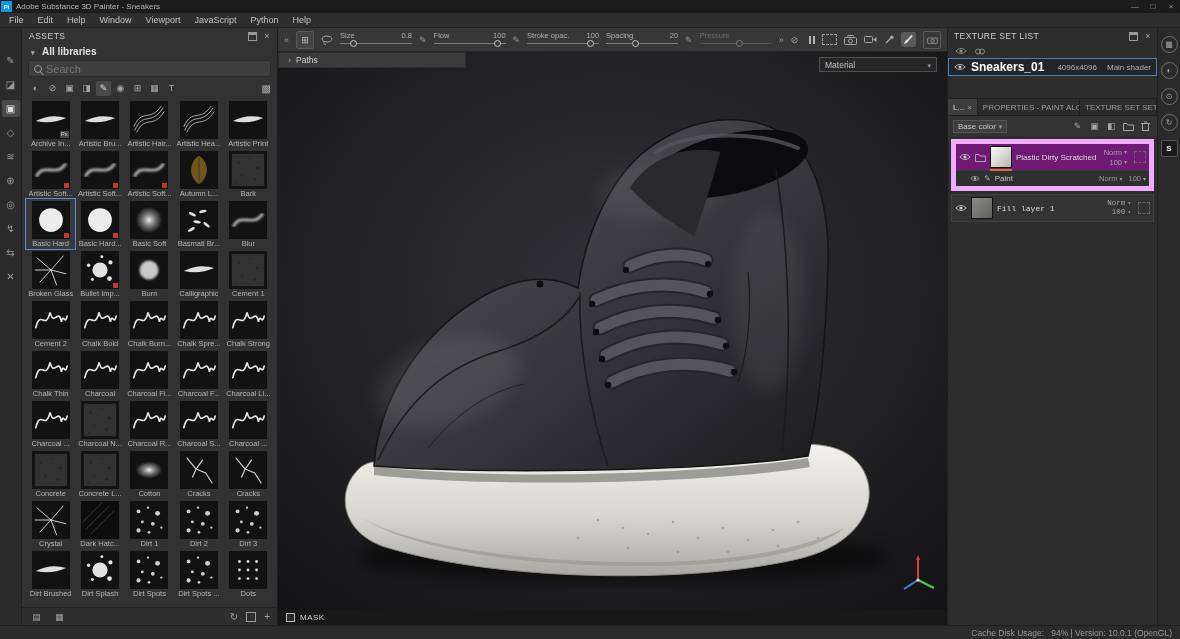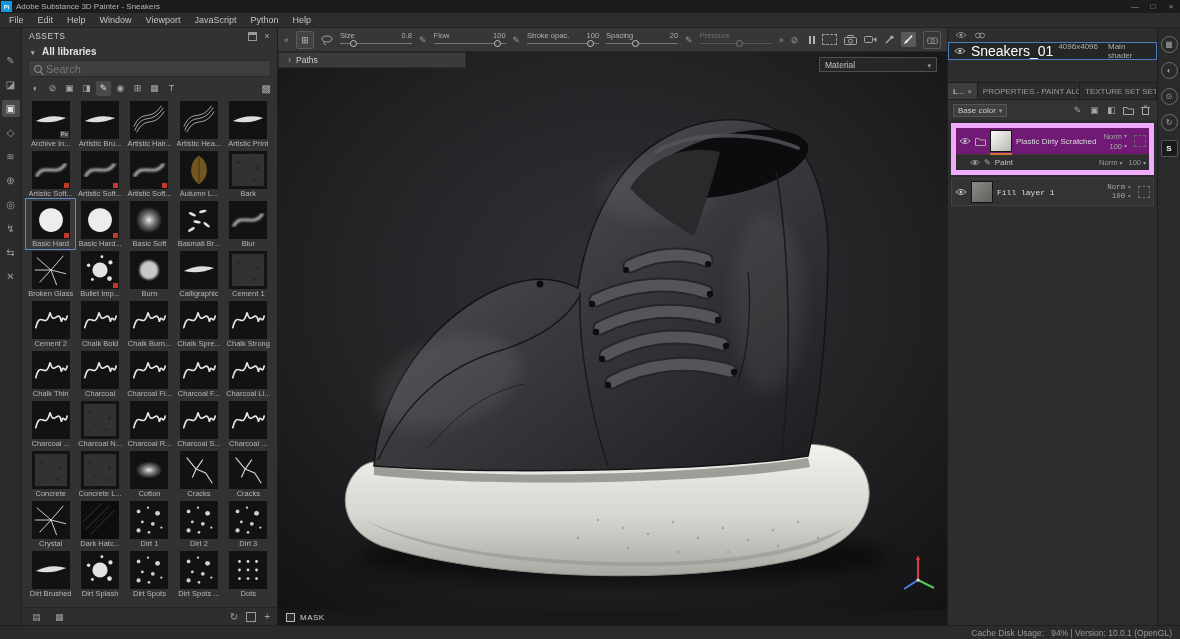--- a/index.html
+++ b/index.html
@@ -85,21 +85,21 @@
   .vp-3d{position:absolute;left:0;top:24px;right:0;bottom:15px;}
   .vp-3d svg{width:100%;height:100%;}
   .mask-bar{position:absolute;left:0;bottom:0;right:0;height:15px;background:#181818;display:flex;align-items:center;gap:5px;padding:0 8px;font-size:8px;color:#cfcfcf;letter-spacing:.5px;}
   .mask-ic{width:7px;height:7px;border:1px solid #bbb;background:#2a2a2a;flex:none;}
 
   
   .right-panel{position:absolute;left:947px;top:28px;width:210px;bottom:14px;background:#2d2d2d;border-left:1px solid #1f1f1f;box-sizing:border-box;display:flex;flex-direction:column;}
   .tsl-header{height:16px;display:flex;align-items:center;padding:0 6px;font-size:8.5px;letter-spacing:.4px;color:#cecece;}
   .tsl-filter-row{height:14px;display:flex;align-items:center;gap:7px;padding:0 7px;}
   .tset-row{height:18px;border:1px solid #4d7cc0;background:#232526;display:flex;align-items:center;gap:5px;padding:0 5px;box-sizing:border-box;}
-  .tset-name{font-weight:normal;color:#fff;font-size:14px;}
+  .tset-name{font-weight:bold;color:#fff;font-size:12px;}
   .tset-meta{margin-left:auto;display:flex;gap:10px;color:#b0b0b0;font-size:8px;}
   .rp-gap{height:22px;}
   .rtabs{height:16px;display:flex;background:#252525;border-top:1px solid #1f1f1f;border-bottom:1px solid #1f1f1f;}
   .rtab{display:flex;align-items:center;gap:3px;padding:0 5px;font-size:8px;color:#9c9c9c;background:#2c2c2c;border-right:1px solid #1f1f1f;white-space:nowrap;overflow:hidden;}
   .rtab.active{background:#3d3d3d;color:#ddd;}
   .rtab.t2{flex:1;}
   .rtab.t3{max-width:66px;}
   .tclose::after{content:"×";color:#aaa;font-size:8px;}
   .layers-toolbar{height:20px;display:flex;align-items:center;gap:4px;padding:0 5px;background:#333;}
   .channel-select{height:13px;background:#3f3f3f;border:1px solid #555;display:flex;align-items:center;gap:3px;padding:0 4px;font-size:8px;color:#ccc;min-width:52px;box-sizing:border-box;}
@@ -1030,20 +1030,27 @@
     </svg>
   </div>
 
   <div class="mask-bar">
     <span class="mask-ic"></span>
     <span>MASK</span>
   </div>
 </div>
 
 <div class="right-panel">
+  <div class="tsl-header">
+    <span>TEXTURE SET LIST</span>
+    <span class="hdr-ics">
+      <span class="dock-ic"></span>
+      <span class="close-x"></span>
+    </span>
+  </div>
   <div class="tsl-filter-row">
     <svg width="12" height="8" viewBox="0 0 14 9">
         <path d="M1,4.5 Q7,-1.5 13,4.5 Q7,10.5 1,4.5 Z" fill="none" stroke="#8f8f8f"></path>
         <circle cx="7" cy="4.5" r="1.8" fill="#8f8f8f"></circle>
       </svg>
     <svg width="12" height="7" viewBox="0 0 12 7">
         <circle cx="4" cy="3.5" r="2.5" fill="none" stroke="#8f8f8f"></circle>
         <circle cx="8" cy="3.5" r="2.5" fill="none" stroke="#8f8f8f"></circle>
       </svg>
   </div>

